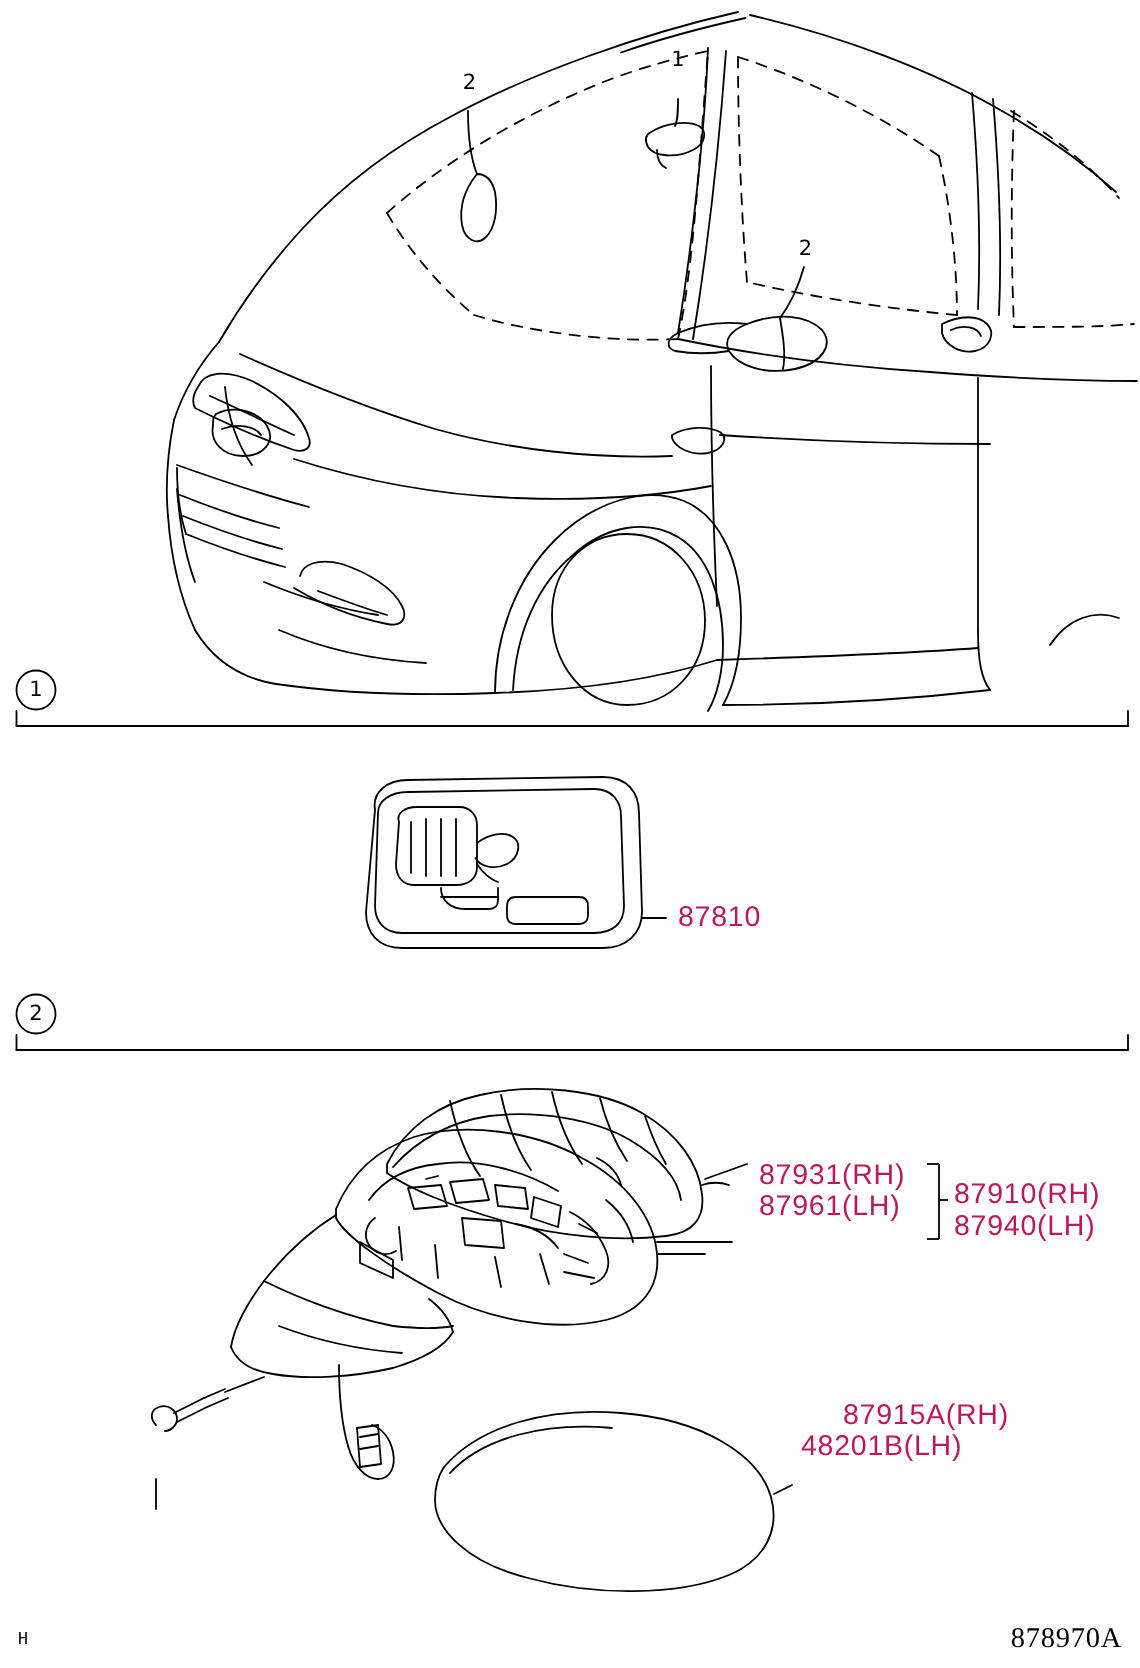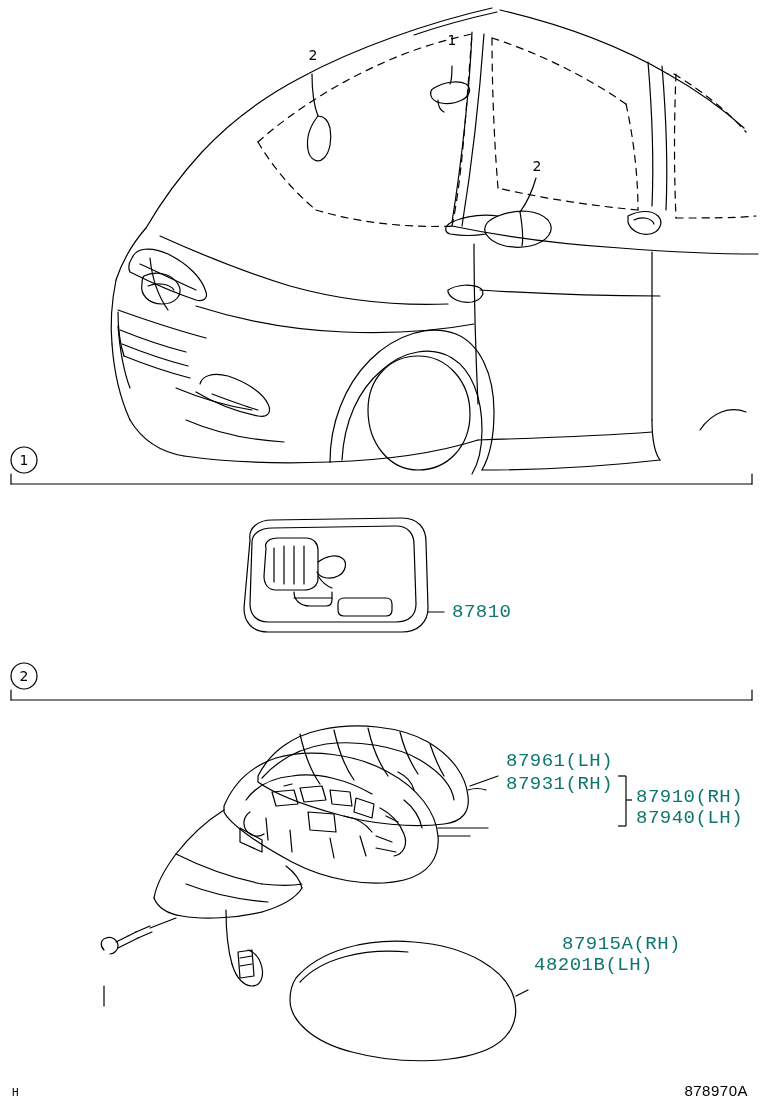--- a/index.html
+++ b/index.html
@@ -23,25 +23,25 @@
   }
   svg.art {
     position: absolute;
     left: 0; top: 0;
     width: 760px;
     height: 1112px;
     overflow: visible;
   }
   .lbl {
     position: absolute;
-    font-family: Liberation Mono, monospace;
+    font-family: Liberation Sans, sans-serif;
     font-size: 19px;
     letter-spacing: 0.5px;
     white-space: pre;
-    color: #0f766e;
+    color: #be185d;
   }
   .callout-num {
     position: absolute;
     font-family: "DejaVu Sans", sans-serif;
     font-size: 14px;
     line-height: 22px;
     width: 22px;
     height: 22px;
     text-align: center;
     color: #000;
@@ -50,22 +50,22 @@
     position: absolute;
     left: 12px;
     top: 1086px;
     font-family: "DejaVu Sans Mono", monospace;
     font-size: 11px;
   }
   .footer-right {
     position: absolute;
     right: 12px;
     top: 1082px;
-    font-family: Liberation Sans, sans-serif;
-    font-size: 15px;
+    font-family: Liberation Serif, serif;
+    font-size: 19px;
     letter-spacing: 0.5px;
   }
 </style>
 </head>
 <body>
 
 <div class="page">
 
   <svg class="art" viewBox="0 0 760 1112" xmlns="http://www.w3.org/2000/svg">
     <g fill="none" stroke="#000" stroke-width="1.2" stroke-linecap="round" stroke-linejoin="round">
@@ -272,21 +272,21 @@
 
   <div class="callout-num" style="left:441px; top:29px;">1</div>
   <div class="callout-num" style="left:302px; top:44px;">2</div>
   <div class="callout-num" style="left:526px; top:155px;">2</div>
   <div class="callout-num" style="left:13px; top:449px;">1</div>
   <div class="callout-num" style="left:13px; top:665px;">2</div>
 
   <div class="lbl" style="left:452px; top:601px;">87810</div>
 
   <div class="lbl" style="left:506px; top:773px;text-align:center;">87931(RH)</div>
-  <div class="lbl" style="left:506px; top:750px;">87961(LH)</div>
+  <div class="lbl" style="left:506px; top:794px;">87961(LH)</div>
 
   <div class="lbl" style="left:636px; top:786px;">87910(RH)</div>
   <div class="lbl" style="left:636px; top:807px;">87940(LH)</div>
 
   <div class="lbl" style="left:562px; top:933px;">87915A(RH)</div>
   <div class="lbl" style="left:534px; top:954px;">48201B(LH)</div>
 
 
   <svg class="art" viewBox="0 0 760 1112" xmlns="http://www.w3.org/2000/svg">
     <g fill="none" stroke="#000" stroke-width="1.2">

